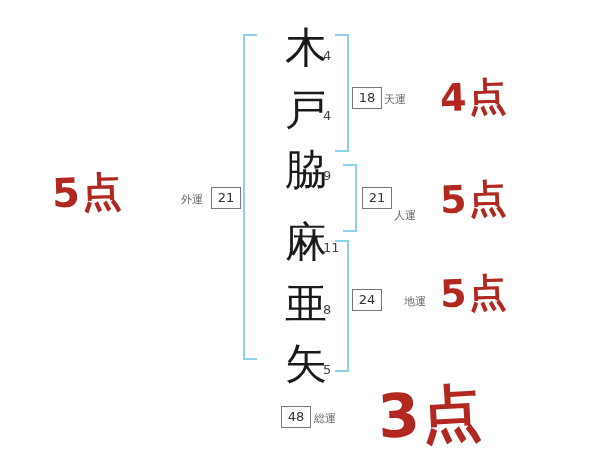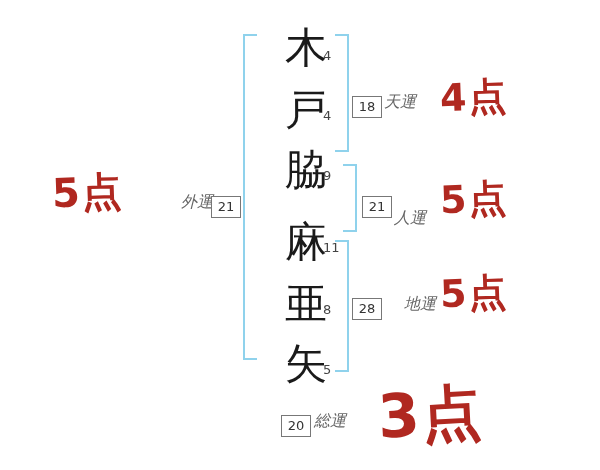--- a/index.html
+++ b/index.html
@@ -18,23 +18,23 @@
   .bracket{position:absolute;width:12px;}
   .bracket.right{border-right:2px solid #8fd2ec;}
   .bracket.left-side{border-left:2px solid #8fd2ec;}
   .bracket::before,.bracket::after{
     content:"";position:absolute;left:0;right:0;height:2px;background:#8fd2ec;
   }
   .bracket::before{top:0;}
   .bracket::after{bottom:0;}
   .num-box{
     position:absolute;min-width:22px;height:20px;line-height:20px;text-align:center;
-    border:1px solid #777;font-size:13px;color:#333;padding:0 3px;background:#fff;margin-top:9px;
+    border:1px solid #777;font-size:13px;color:#333;padding:0 3px;background:#fff;
   }
-  .f-label{position:absolute;font-size:16px;color:#666;white-space:nowrap;font-style:italic;}
+  .f-label{position:absolute;font-size:11px;color:#666;white-space:nowrap;}
   .score{
     position:absolute;font-weight:bold;color:#b02820;font-size:38px;
     transform:rotate(-2deg);letter-spacing:2px;white-space:nowrap;
   }
   .score.gai{font-size:40px;}
   .score.big{font-size:60px;transform:rotate(-3deg);}
 </style>
 </head>
 <body>
 
@@ -58,27 +58,27 @@
   <div class="bracket right" style="left:335px;top:34px;height:118px"></div>
   <div class="bracket right" style="left:343px;top:164px;height:68px"></div>
   <div class="bracket right" style="left:335px;top:240px;height:132px"></div>
 
   <div class="num-box" style="left:352px;top:87px">18</div>
   <div class="f-label" style="left:384px;top:92px">天運</div>
 
   <div class="num-box" style="left:362px;top:187px">21</div>
   <div class="f-label" style="left:394px;top:208px">人運</div>
 
-  <div class="num-box" style="left:352px;top:289px">28</div>
+  <div class="num-box" style="left:352px;top:289px">24</div>
   <div class="f-label" style="left:404px;top:294px">地運</div>
 
   <div class="f-label" style="left:181px;top:192px">外運</div>
   <div class="num-box" style="left:211px;top:187px">21</div>
 
-  <div class="num-box" style="left:281px;top:406px">20</div>
+  <div class="num-box" style="left:281px;top:406px">48</div>
   <div class="f-label" style="left:314px;top:411px">総運</div>
 
   <div class="score gai" style="left:52px;top:165px">5点</div>
   <div class="score" style="left:440px;top:72px">4点</div>
   <div class="score" style="left:440px;top:174px">5点</div>
   <div class="score" style="left:440px;top:268px">5点</div>
   <div class="score big" style="left:378px;top:375px">3点</div>
 
 </div>
 

